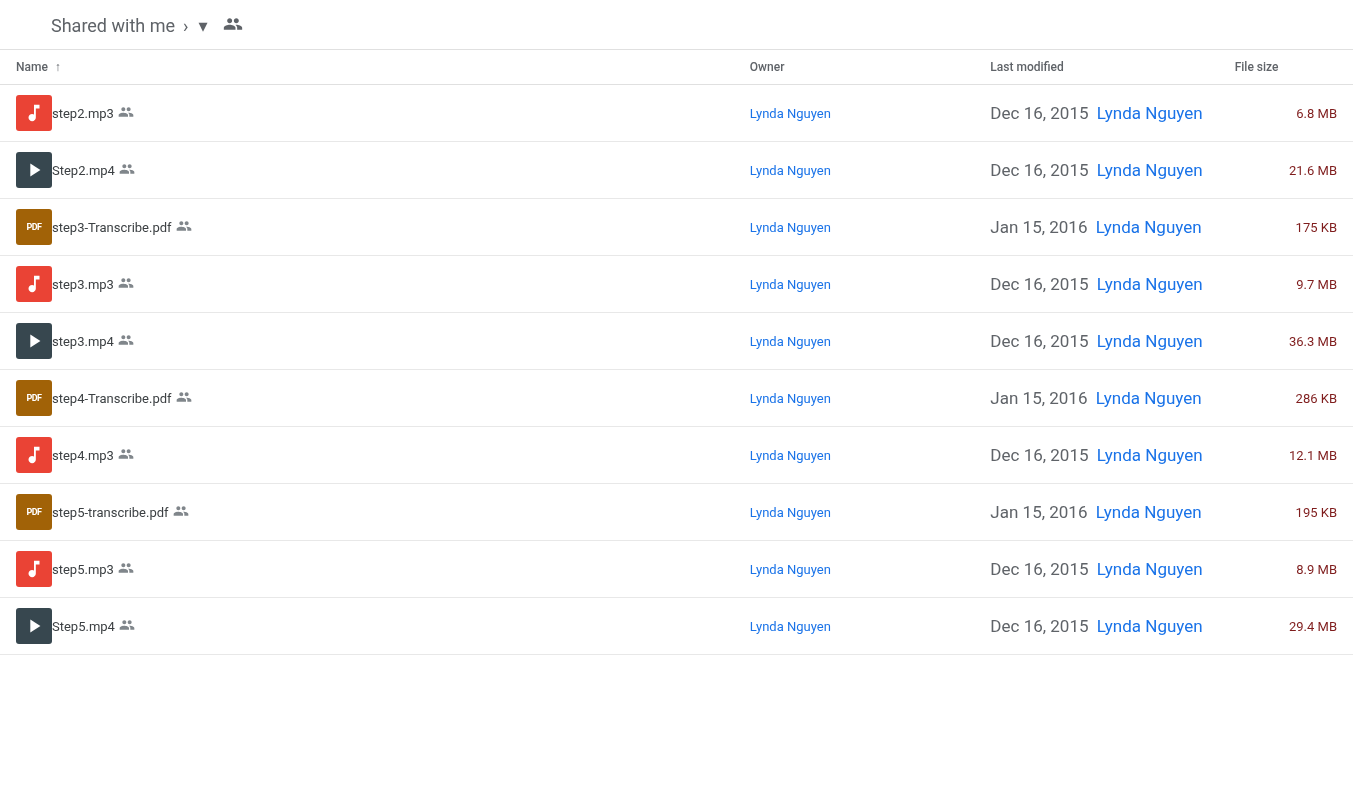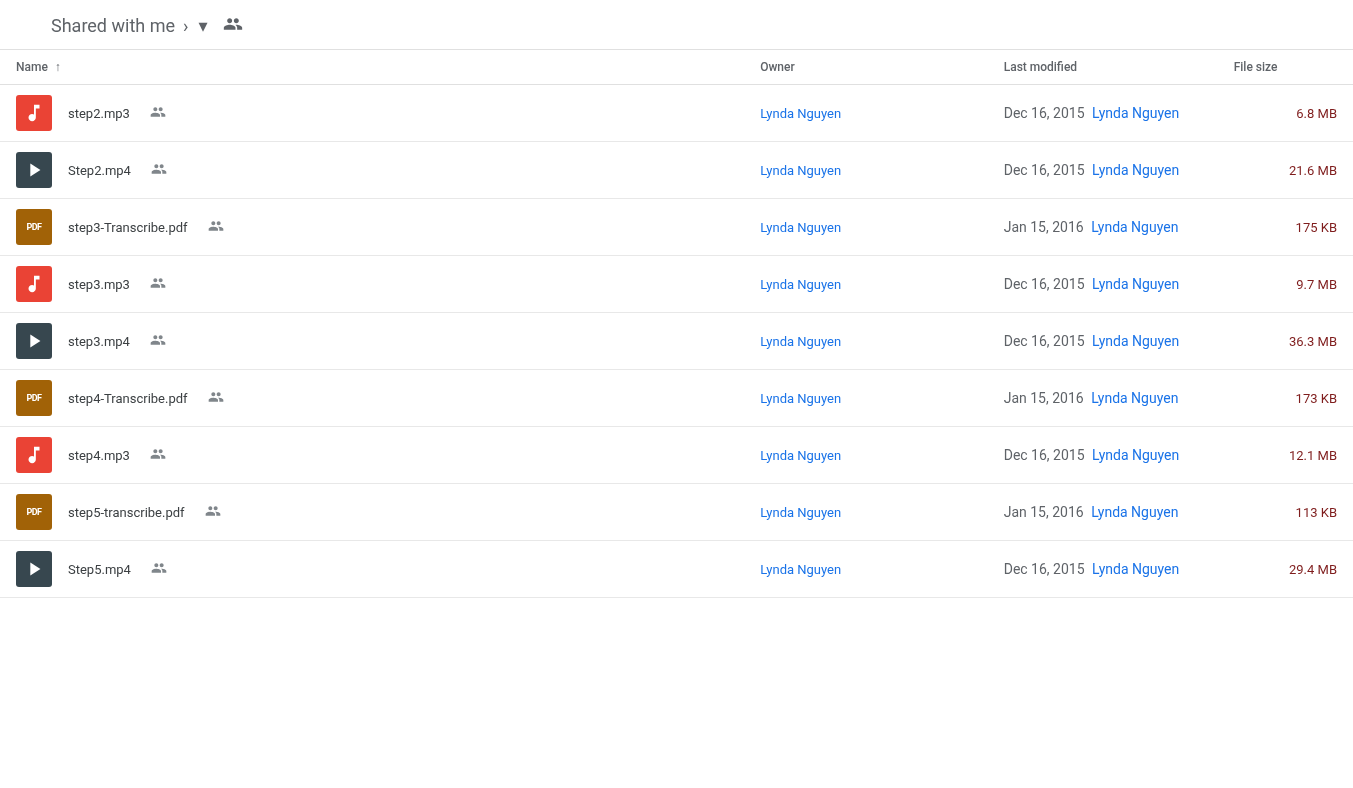--- a/index.html
+++ b/index.html
@@ -79,21 +79,21 @@
       cursor: pointer;
     }
     .file-table tbody td {
       padding: 10px 16px;
       vertical-align: middle;
     }
 
     .file-name-cell {
       display: flex;
       align-items: center;
-      gap: 16px;
+      gap: 0;
     }
     
     .icon-mp3 {
       background: #ea4335;
       width: 36px;
       height: 36px;
       border-radius: 3px;
       display: flex;
       align-items: center;
       justify-content: center;
@@ -133,21 +133,21 @@
     .shared-icon {
       color: #80868b;
       font-size: 14px;
       margin-left: 4px;
     }
     .owner-cell {
       color: #1a73e8;
       font-size: 13px;
     }
     .modified-cell {
-      font-size: 14px;
+      font-size: 17px;
       color: #5f6368;
       white-space: nowrap;
     }
     .modified-cell .modifier-name {
       color: #1a73e8;
       margin-left: 4px;
     }
     .size-cell {
       text-align: right;
       font-size: 13px;
@@ -303,21 +303,21 @@
             <svg width="16" height="16" viewBox="0 0 24 24" fill="#80868b">
               <path d="M16 11c1.66 0 2.99-1.34 2.99-3S17.66 5 16 5c-1.66 0-3 1.34-3 3s1.34 3 3 3zm-8 0c1.66 0 2.99-1.34 2.99-3S9.66 5 8 5C6.34 5 5 6.34 5 8s1.34 3 3 3zm0 2c-2.33 0-7 1.17-7 3.5V19h14v-2.5c0-2.33-4.67-3.5-7-3.5zm8 0c-.29 0-.62.02-.97.05 1.16.84 1.97 1.97 1.97 3.45V19h6v-2.5c0-2.33-4.67-3.5-7-3.5z"></path>
             </svg>
           </span>
         </div>
       </td>
       <td class="owner-cell">Lynda Nguyen</td>
       <td class="modified-cell">
         Jan 15, 2016<span class="modifier-name"> Lynda Nguyen</span>
       </td>
-      <td class="size-cell">173 KB</td>
+      <td class="size-cell">286 KB</td>
     </tr>
       <tr>
       <td>
         <div class="file-name-cell">
           <div class="icon-mp3">
         <svg width="22" height="22" viewBox="0 0 24 24" fill="white">
           <path d="M12 3v10.55c-.59-.34-1.27-.55-2-.55-2.21 0-4 1.79-4 4s1.79 4 4 4 4-1.79 4-4V7h4V3h-6z"></path>
         </svg>
       </div>
           <span class="file-label">step4.mp3</span>
@@ -343,21 +343,43 @@
             <svg width="16" height="16" viewBox="0 0 24 24" fill="#80868b">
               <path d="M16 11c1.66 0 2.99-1.34 2.99-3S17.66 5 16 5c-1.66 0-3 1.34-3 3s1.34 3 3 3zm-8 0c1.66 0 2.99-1.34 2.99-3S9.66 5 8 5C6.34 5 5 6.34 5 8s1.34 3 3 3zm0 2c-2.33 0-7 1.17-7 3.5V19h14v-2.5c0-2.33-4.67-3.5-7-3.5zm8 0c-.29 0-.62.02-.97.05 1.16.84 1.97 1.97 1.97 3.45V19h6v-2.5c0-2.33-4.67-3.5-7-3.5z"></path>
             </svg>
           </span>
         </div>
       </td>
       <td class="owner-cell">Lynda Nguyen</td>
       <td class="modified-cell">
         Jan 15, 2016<span class="modifier-name"> Lynda Nguyen</span>
       </td>
-      <td class="size-cell">113 KB</td>
+      <td class="size-cell">195 KB</td>
+    </tr>
+      <tr>
+      <td>
+        <div class="file-name-cell">
+          <div class="icon-mp3">
+        <svg width="22" height="22" viewBox="0 0 24 24" fill="white">
+          <path d="M12 3v10.55c-.59-.34-1.27-.55-2-.55-2.21 0-4 1.79-4 4s1.79 4 4 4 4-1.79 4-4V7h4V3h-6z"></path>
+        </svg>
+      </div>
+          <span class="file-label">step5.mp3</span>
+          <span class="shared-icon">
+            <svg width="16" height="16" viewBox="0 0 24 24" fill="#80868b">
+              <path d="M16 11c1.66 0 2.99-1.34 2.99-3S17.66 5 16 5c-1.66 0-3 1.34-3 3s1.34 3 3 3zm-8 0c1.66 0 2.99-1.34 2.99-3S9.66 5 8 5C6.34 5 5 6.34 5 8s1.34 3 3 3zm0 2c-2.33 0-7 1.17-7 3.5V19h14v-2.5c0-2.33-4.67-3.5-7-3.5zm8 0c-.29 0-.62.02-.97.05 1.16.84 1.97 1.97 1.97 3.45V19h6v-2.5c0-2.33-4.67-3.5-7-3.5z"></path>
+            </svg>
+          </span>
+        </div>
+      </td>
+      <td class="owner-cell">Lynda Nguyen</td>
+      <td class="modified-cell">
+        Dec 16, 2015<span class="modifier-name"> Lynda Nguyen</span>
+      </td>
+      <td class="size-cell">8.9 MB</td>
     </tr>
       <tr>
       <td>
         <div class="file-name-cell">
           <div class="icon-mp4">
         <svg width="22" height="22" viewBox="0 0 24 24" fill="white">
           <path d="M8 5v14l11-7z"></path>
         </svg>
       </div>
           <span class="file-label">Step5.mp4</span>

